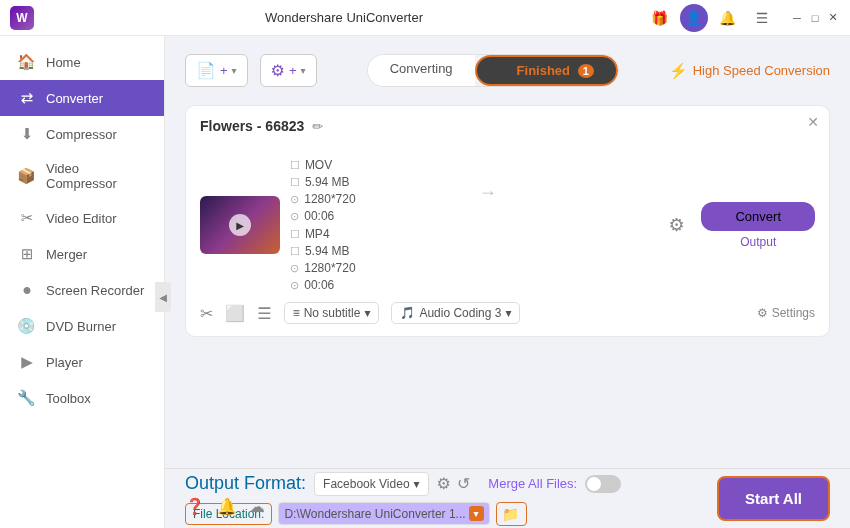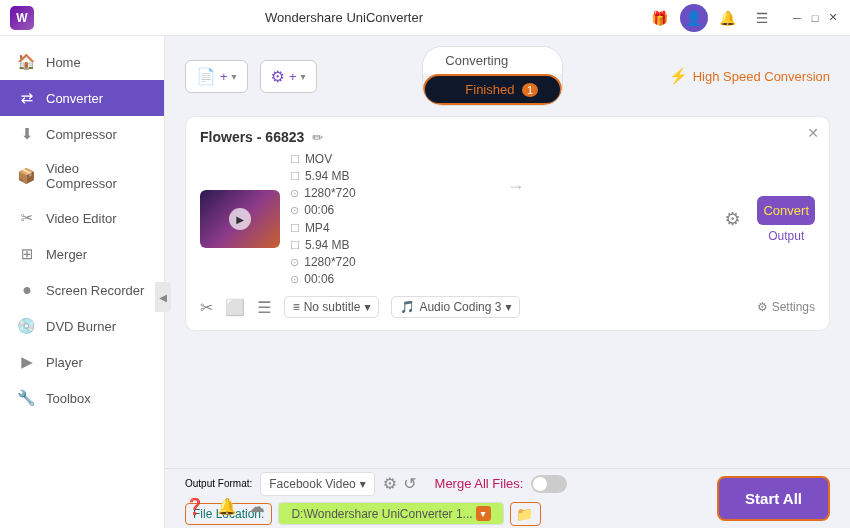--- a/index.html
+++ b/index.html
@@ -166,36 +166,35 @@
       color: #7c4fc3;
       font-size: 13px;
     }
     .add-btn .icon { font-size: 16px; }
     .add-btn .arrow { font-size: 10px; color: #888; }
     .tab-group {
       display: flex;
       border: 1.5px solid #e0e0e0;
       border-radius: 20px;
       overflow: hidden;
-      margin: 0 auto;
-      flex-direction: column;
+      margin: 8px auto;
     }
     .tab {
       padding: 6px 22px;
       cursor: pointer;
       font-size: 13px;
       color: #555;
       background: white;
     }
     .tab.active {
-      background: #0f172a;
+      background: #404040;
       color: #e07020;
       border: 2px solid #e07020;
       border-radius: 18px;
-      font-weight: 400;
+      font-weight: 700;
       padding-left: 40px;
     }
     .tab.active .badge {
       background: #e07020;
       color: white;
       border-radius: 50%;
       padding: 1px 5px;
       font-size: 11px;
       margin-left: 4px;
     }
@@ -224,21 +223,21 @@
       top: 8px;
       right: 10px;
       cursor: pointer;
       color: #999;
       font-size: 14px;
     }
     .card-header {
       display: flex;
       align-items: center;
       gap: 8px;
-      margin-bottom: 7px;
+      margin-bottom: 24px;
     }
     .card-title {
       font-size: 14px;
       font-weight: 600;
       color: #333;
     }
     .card-edit-icon {
       color: #888;
       cursor: pointer;
       font-size: 13px;
@@ -298,24 +297,24 @@
       align-self: center;
     }
     .convert-col {
       display: flex;
       flex-direction: column;
       align-items: center;
       gap: 4px;
     }
     .convert-btn {
       background: #7c4fc3;
-      color: #fde047;
+      color: #000000;
       border: none;
-      border-radius: 6px;
-      padding: 7px 6px;
+      border-radius: 12px;
+      padding: 7px 34px;
       cursor: pointer;
       font-size: 13px;
       font-weight: 500;
     }
     .success-text {
       color: #7c4fc3;
       font-size: 12px;
       font-weight: 500;
     }
     .file-actions {
@@ -384,22 +383,22 @@
       right: 0;
       height: 60px;
       background: #f0f2f7;
       display: flex;
       align-items: center;
       padding: 0 20px;
       gap: 10px;
       border-top: 1px solid #e0e0e0;
     }
     .output-format-label {
-      color: #000000;
-      font-size: 10px;
+      color: #0369a1;
+      font-size: 18px;
       white-space: nowrap;
     }
     .format-select {
       display: flex;
       align-items: center;
       border: 1px solid #ddd;
       border-radius: 4px;
       padding: 4px 8px;
       background: white;
       cursor: pointer;
@@ -408,21 +407,21 @@
       color: #555;
     }
     .bottom-icons {
       display: flex;
       gap: 6px;
       color: #888;
       font-size: 16px;
     }
     .bottom-icon { cursor: pointer; }
     .merge-label {
-      color: #be185d;
+      color: #8b5cf6;
       font-size: 13px;
       white-space: nowrap;
       margin-left: 10px;
     }
     .toggle {
       width: 36px;
       height: 18px;
       background: #ccc;
       border-radius: 9px;
       position: relative;
@@ -458,22 +457,22 @@
       color: #0f766e;
       border-radius: 4px;
       padding: 3px 7px;
       font-size: 12px;
       cursor: pointer;
       white-space: nowrap;
     }
     .file-path {
       border: 1px solid #ddd;
       border-radius: 4px;
-      padding: 3px 12px;
-      background: #bef264;
+      padding: 3px 5px;
+      background: #c4b5fd;
       font-size: 12px;
       color: #555;
       display: flex;
       align-items: center;
       gap: 3px;
     }
     .path-arrow {
       background: #e07020;
       color: white;
       padding: 2px 5px;

